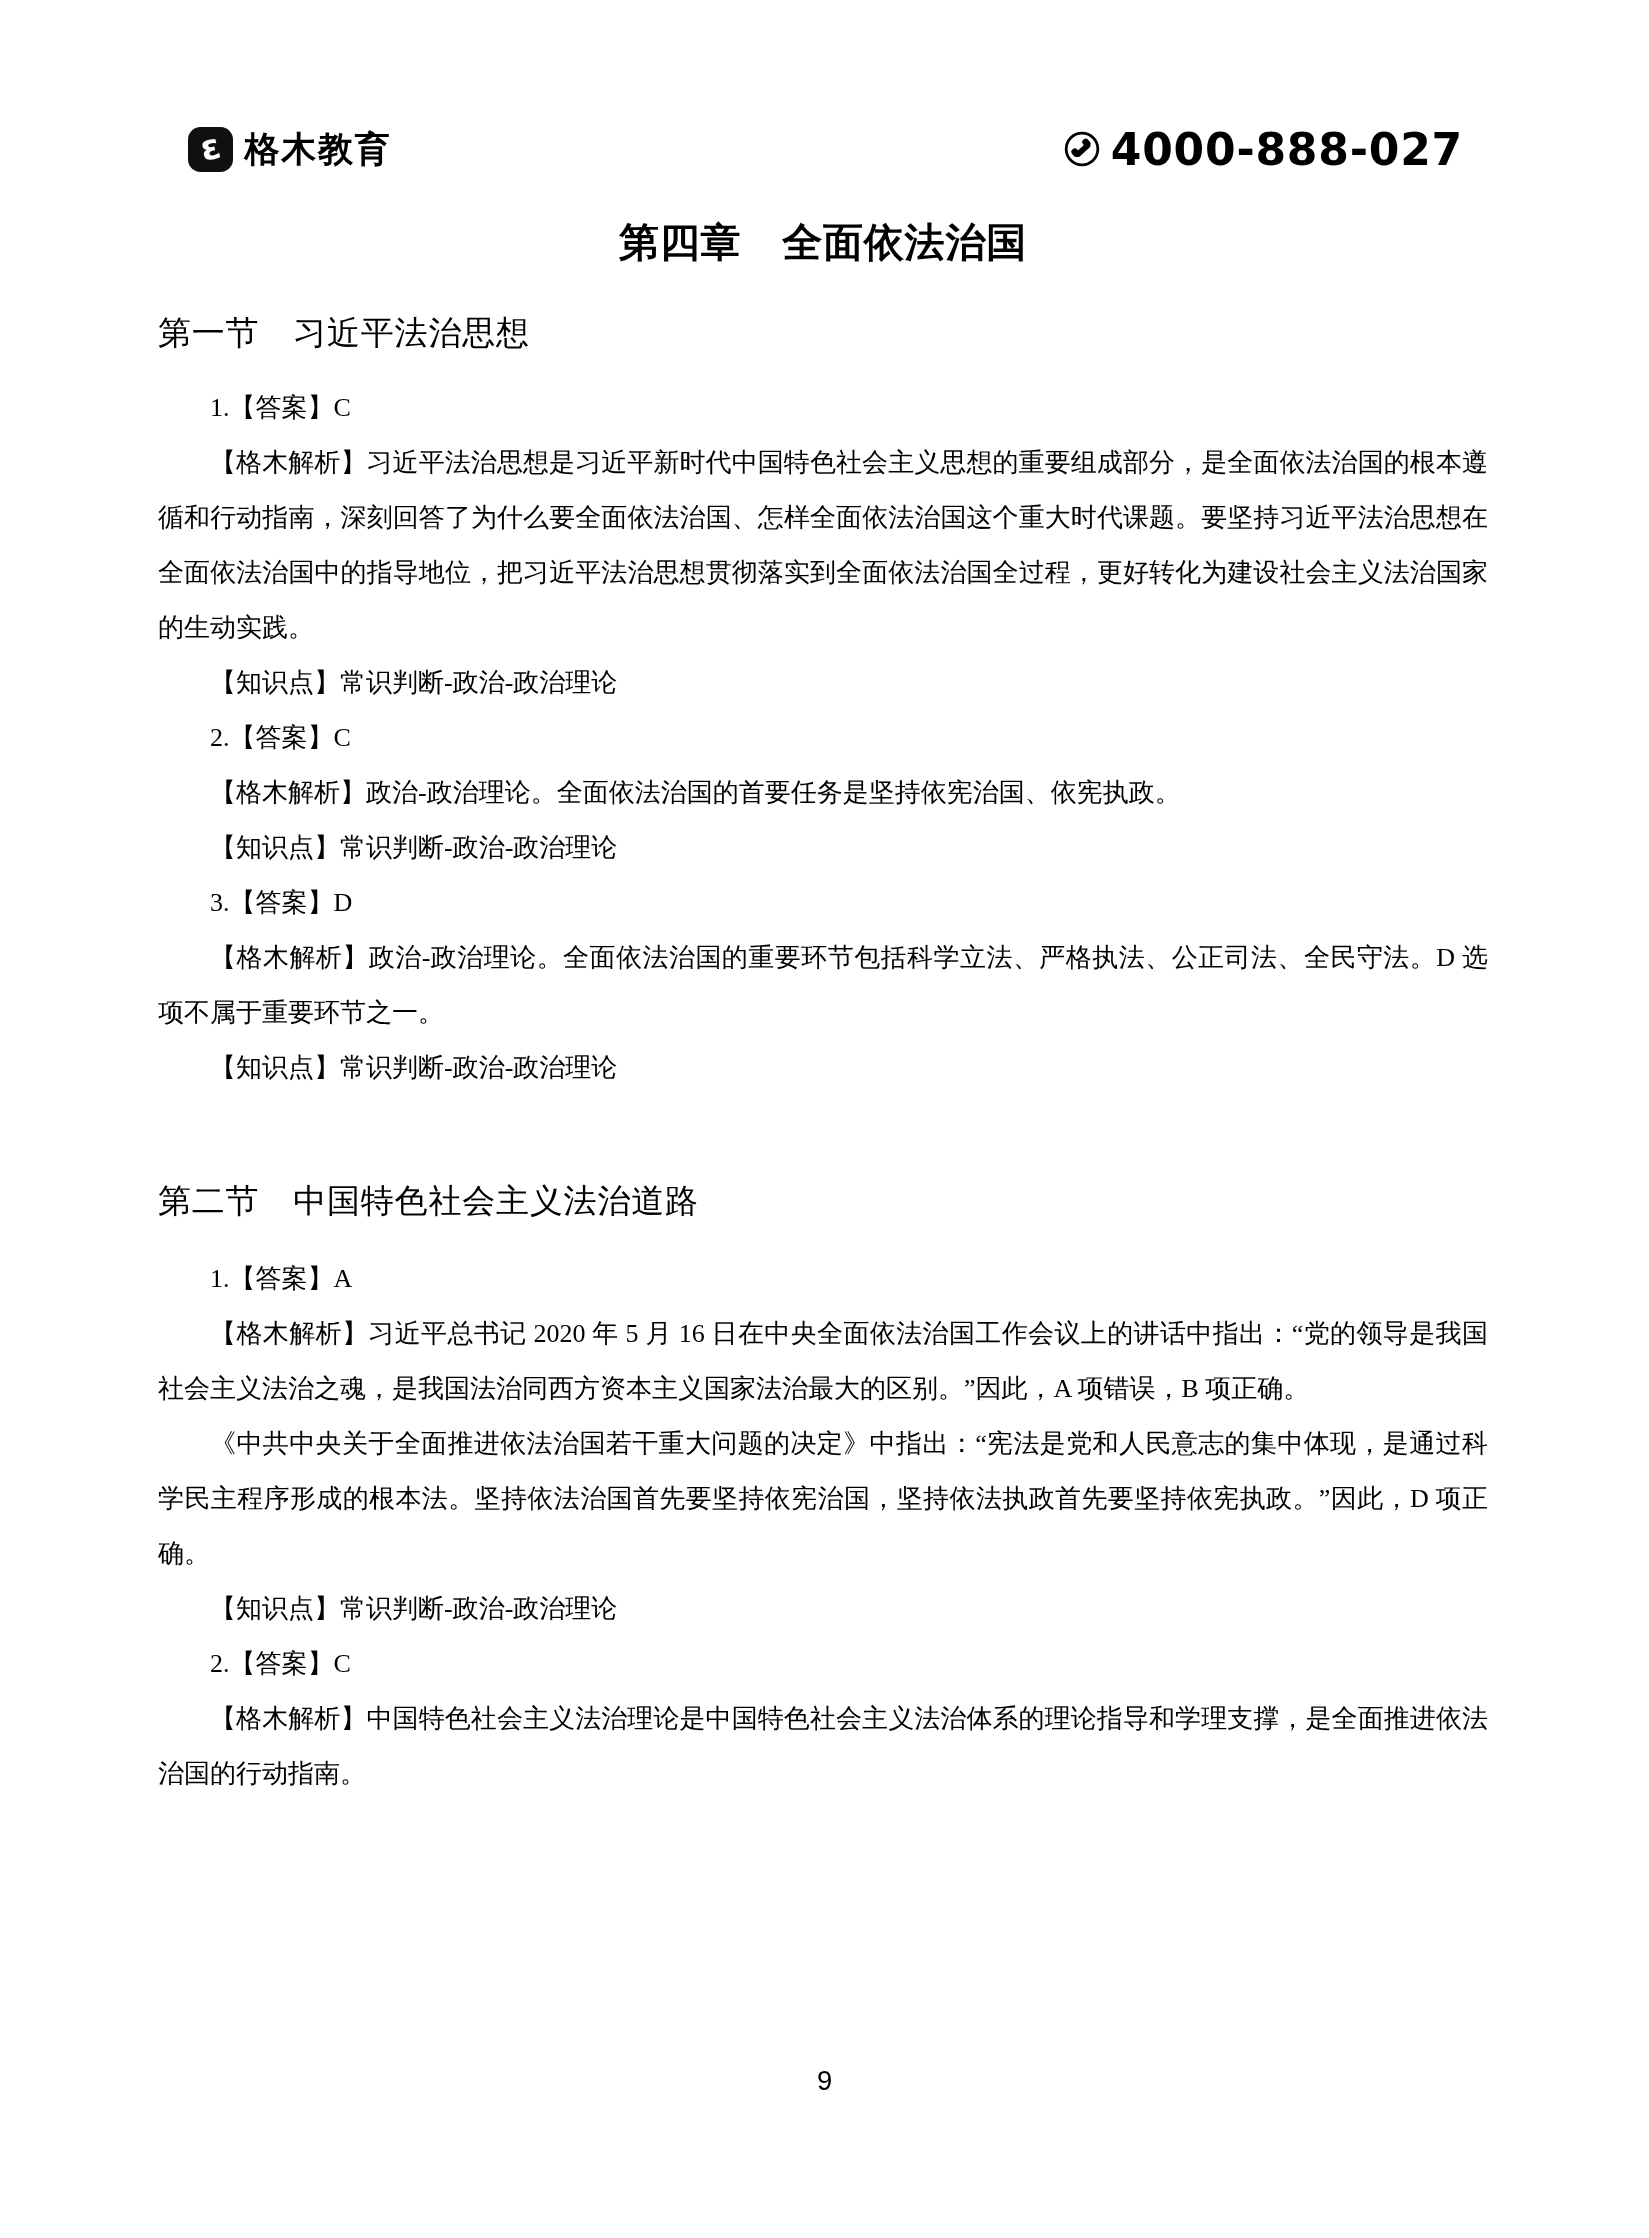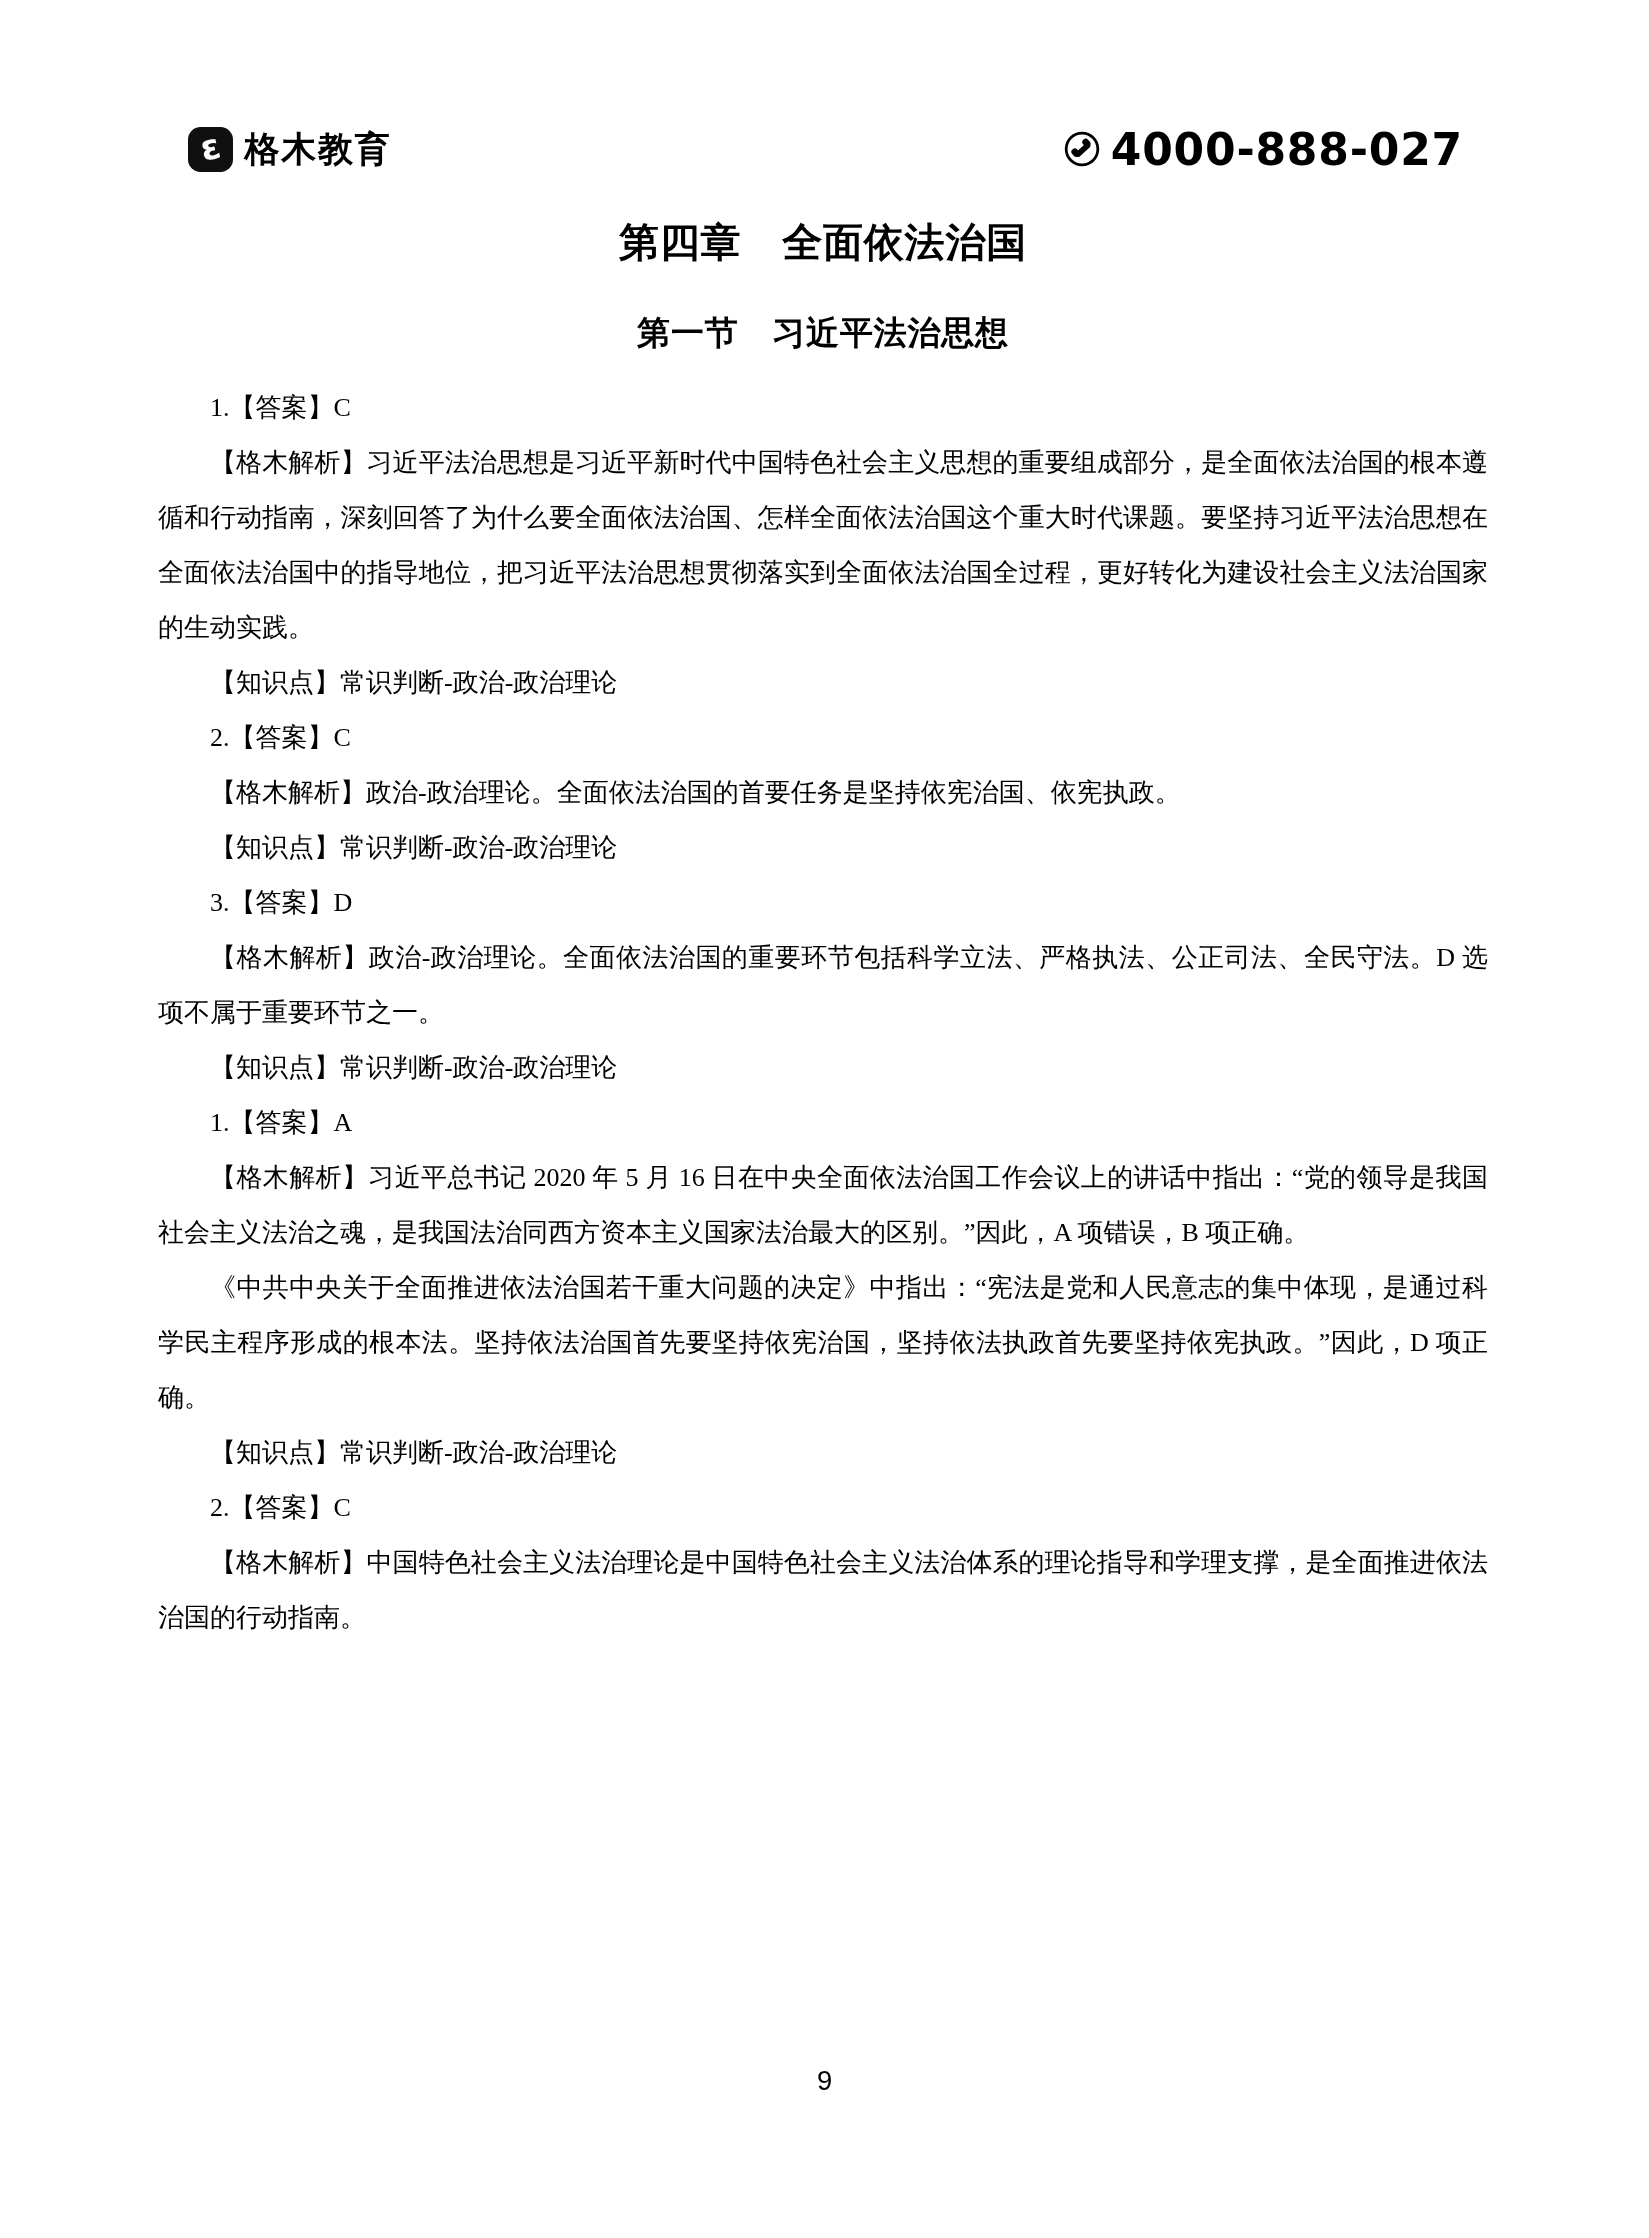--- a/index.html
+++ b/index.html
@@ -80,22 +80,22 @@
     font-size: 40px;
     line-height: 58px;
     font-weight: bold;
     text-align: center;
     letter-spacing: 0.8px;
   }
   .section-title {
     margin: 0;
     font-size: 33px;
     line-height: 47px;
-    font-weight: bold;
-    text-align: center;
+    font-weight: normal;
+    text-align: left;
     letter-spacing: 0.8px;
   }
   #sections .section:nth-child(1) .section-title { margin: 38px 0 23px 0; }
   #sections .section:nth-child(2) .section-title { margin: 83px 0 26px 0; }
   .para {
     margin: 0;
     font-size: 26px;
     line-height: 55px;
     text-align: justify;
     text-indent: 2em;
@@ -147,20 +147,21 @@
           <p class="para">【格木解析】习近平法治思想是习近平新时代中国特色社会主义思想的重要组成部分，是全面依法治国的根本遵循和行动指南，深刻回答了为什么要全面依法治国、怎样全面依法治国这个重大时代课题。要坚持习近平法治思想在全面依法治国中的指导地位，把习近平法治思想贯彻落实到全面依法治国全过程，更好转化为建设社会主义法治国家的生动实践。</p>
           <p class="para">【知识点】常识判断-政治-政治理论</p>
           <p class="para">2.【答案】C</p>
           <p class="para">【格木解析】政治-政治理论。全面依法治国的首要任务是坚持依宪治国、依宪执政。</p>
           <p class="para">【知识点】常识判断-政治-政治理论</p>
           <p class="para">3.【答案】D</p>
           <p class="para">【格木解析】政治-政治理论。全面依法治国的重要环节包括科学立法、严格执法、公正司法、全民守法。D 选项不属于重要环节之一。</p>
           <p class="para">【知识点】常识判断-政治-政治理论</p>
         </section>
         <section class="section">
+          <h2 class="section-title">第二节　中国特色社会主义法治道路</h2>
           <p class="para">1.【答案】A</p>
           <p class="para">【格木解析】习近平总书记 2020 年 5 月 16 日在中央全面依法治国工作会议上的讲话中指出：“党的领导是我国社会主义法治之魂，是我国法治同西方资本主义国家法治最大的区别。”因此，A 项错误，B 项正确。</p>
           <p class="para">《中共中央关于全面推进依法治国若干重大问题的决定》中指出：“宪法是党和人民意志的集中体现，是通过科学民主程序形成的根本法。坚持依法治国首先要坚持依宪治国，坚持依法执政首先要坚持依宪执政。”因此，D 项正确。</p>
           <p class="para">【知识点】常识判断-政治-政治理论</p>
           <p class="para">2.【答案】C</p>
           <p class="para">【格木解析】中国特色社会主义法治理论是中国特色社会主义法治体系的理论指导和学理支撑，是全面推进依法治国的行动指南。</p>
         </section>
       </div>
   </div>
 

